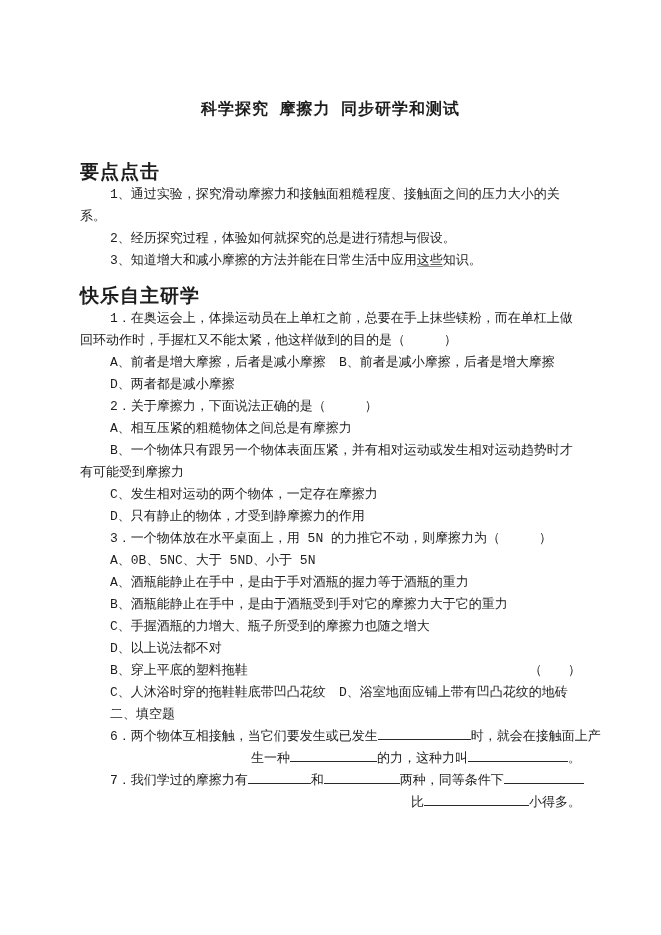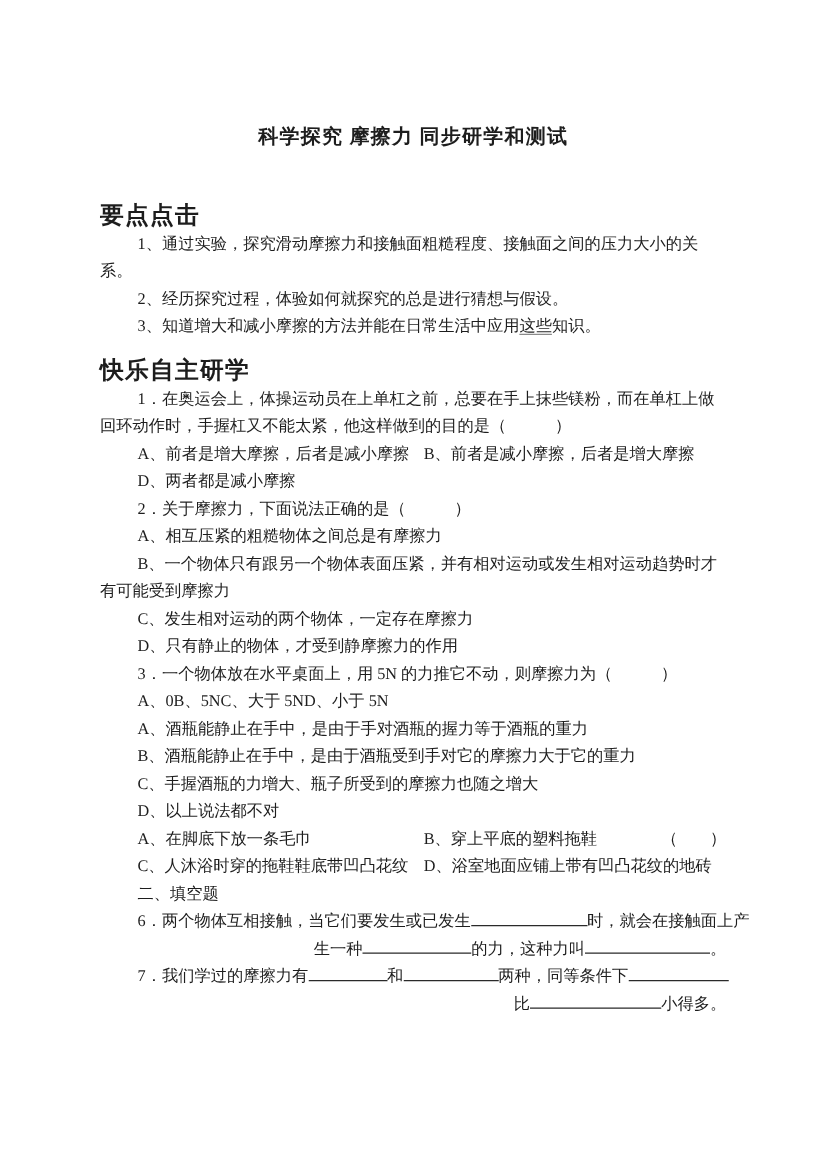--- a/index.html
+++ b/index.html
@@ -3,21 +3,21 @@
 <meta charset="utf-8">
 <style>
   html, body { margin: 0; padding: 0; background: #ffffff; }
   .page {
     position: relative;
     width: 661px;
     height: 935px;
     box-sizing: border-box;
     background: #ffffff;
     color: #1d1d1d;
-    font-family: Liberation Serif, serif;
+    font-family: Liberation Mono, monospace;
     font-size: 13px;
     line-height: 22px;
     overflow: hidden;
   }
   .title {
     margin: 0;
     padding-top: 98px;
     text-align: center;
     font-size: 16px;
     font-weight: 700;
@@ -94,21 +94,20 @@
       <span>C、大于 5N</span>
       <span>D、小于 5N</span>
     </div>
 
     <p class="ind">A、酒瓶能静止在手中，是由于手对酒瓶的握力等于酒瓶的重力</p>
     <p class="ind">B、酒瓶能静止在手中，是由于酒瓶受到手对它的摩擦力大于它的重力</p>
     <p class="ind">C、手握酒瓶的力增大、瓶子所受到的摩擦力也随之增大</p>
     <p class="ind">D、以上说法都不对</p>
 
     <div class="opt-row">
-      <span class="col-a">A、在脚底下放一条毛巾</span>
       <span class="col-b">B、穿上平底的塑料拖鞋</span>
       <span class="col-paren">（　　）</span>
     </div>
     <div class="opt-row">
       <span class="col-a">C、人沐浴时穿的拖鞋鞋底带凹凸花纹</span>
       <span class="col-b">D、浴室地面应铺上带有凹凸花纹的地砖</span>
     </div>
 
     <p class="ind">二、填空题</p>
 

